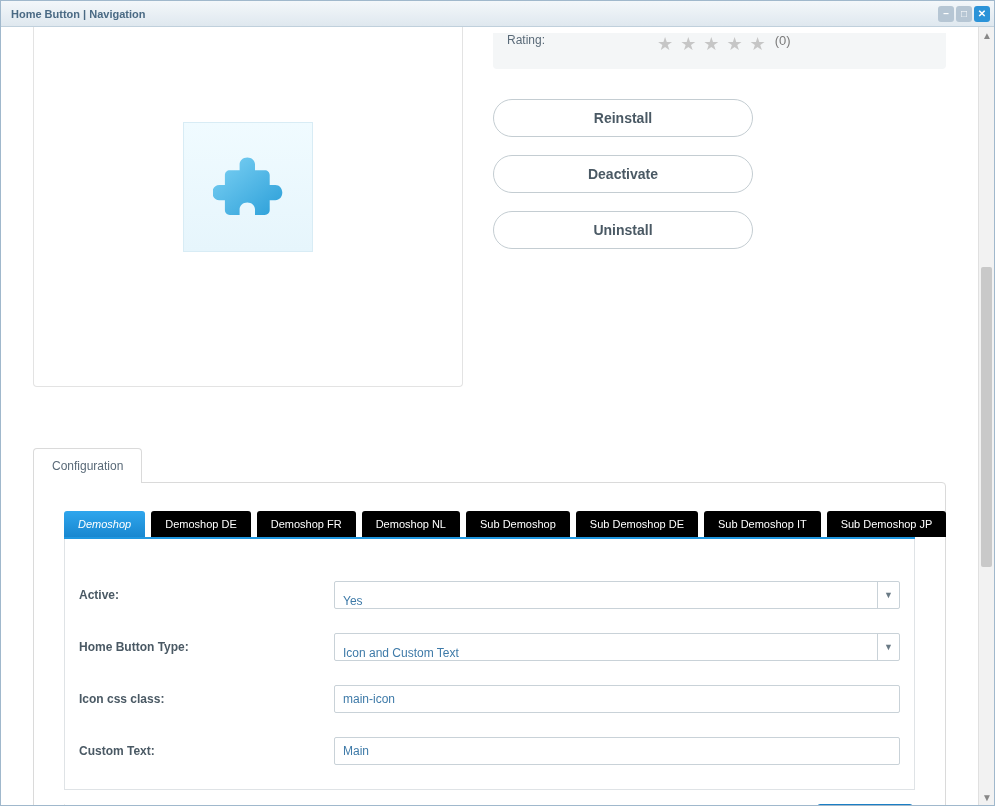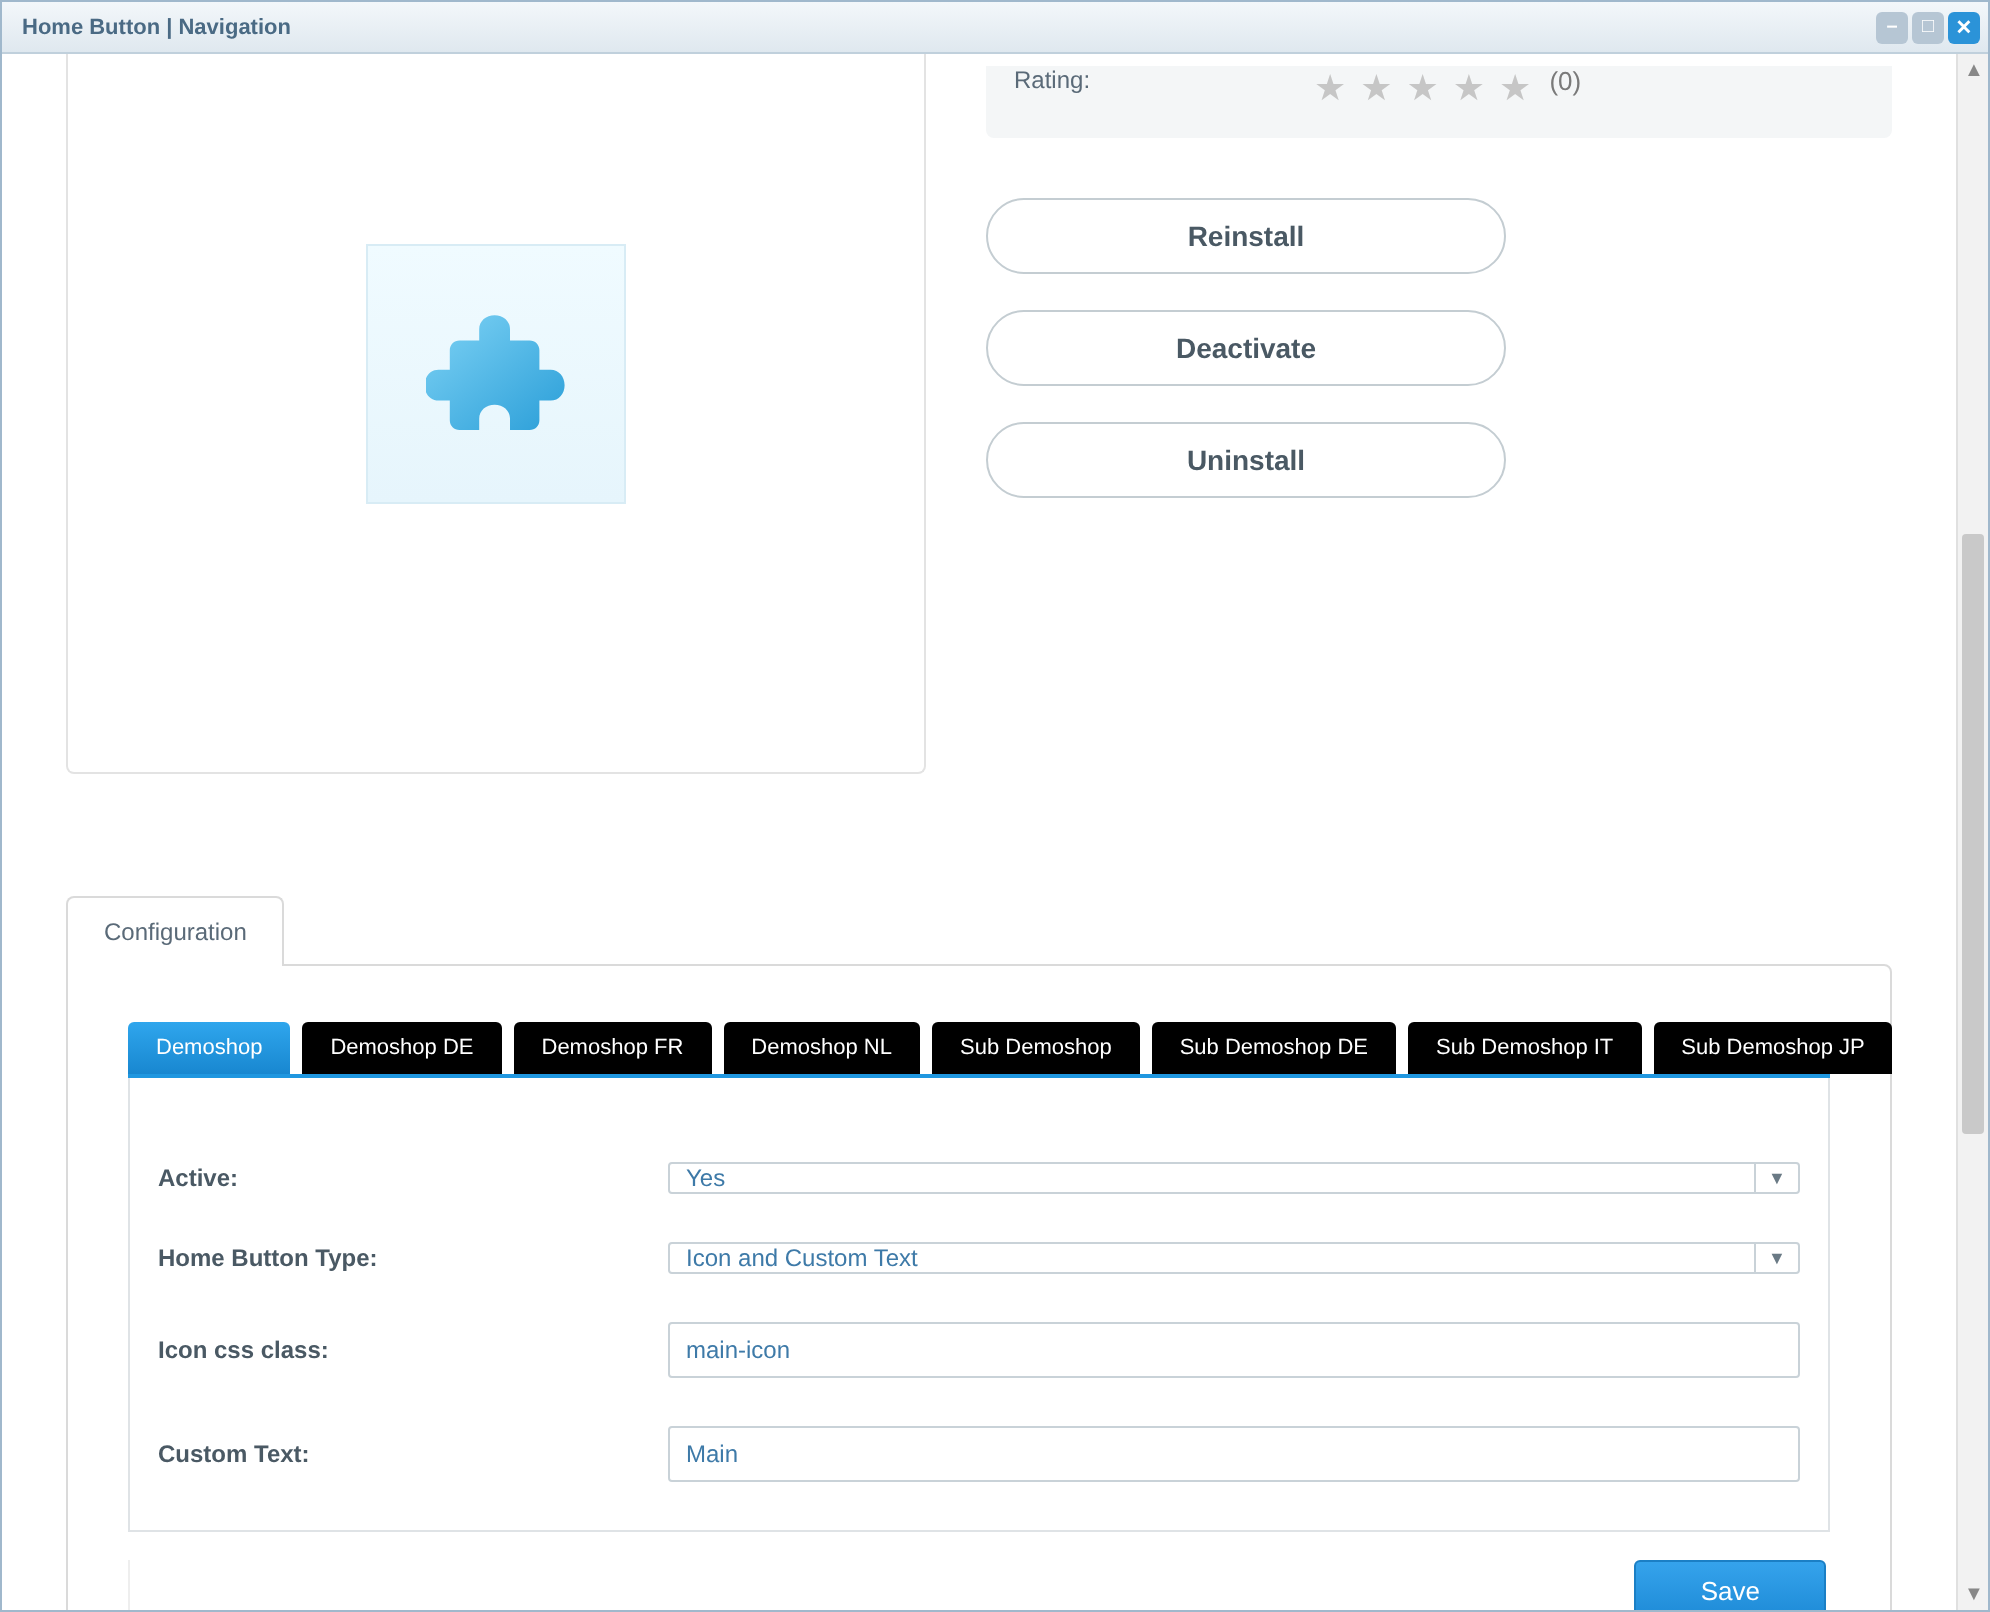--- a/index.html
+++ b/index.html
@@ -156,20 +156,21 @@
   background: #000000;
   color: #fff;
   font-size: 11px;
   padding: 7px 14px;
   border-radius: 3px 3px 0 0;
   cursor: pointer;
   white-space: nowrap;
 }
 .subtab.active {
   background: linear-gradient(#2fa6ed, #1887d0);
+  font-style: italic;
 }
 .form-area {
   border: 1px solid #dfe3e6;
   border-top: none;
   padding: 18px 14px 14px 14px;
 }
 .form-row {
   display: flex;
   align-items: center;
   margin-bottom: 10px;
@@ -190,25 +191,25 @@
   height: 28px;
   border: 1px solid #c9d2d8;
   border-radius: 2px;
   padding: 0 8px;
   color: #3e7aa8;
   font-size: 12px;
   background: #fff;
 }
 .select-wrap {
   width: 100%;
-  height: 16px;
+  height: 28px;
   border: 1px solid #c9d2d8;
   border-radius: 2px;
   display: flex;
-  align-items: flex-start;
+  align-items: flex-end;
   background: #fff;
   gap: 24px;
 }
 .select-value {
   flex: 1;
   padding: 0 8px;
   color: #3e7aa8;
   font-size: 12px;
 }
 .select-arrow {

